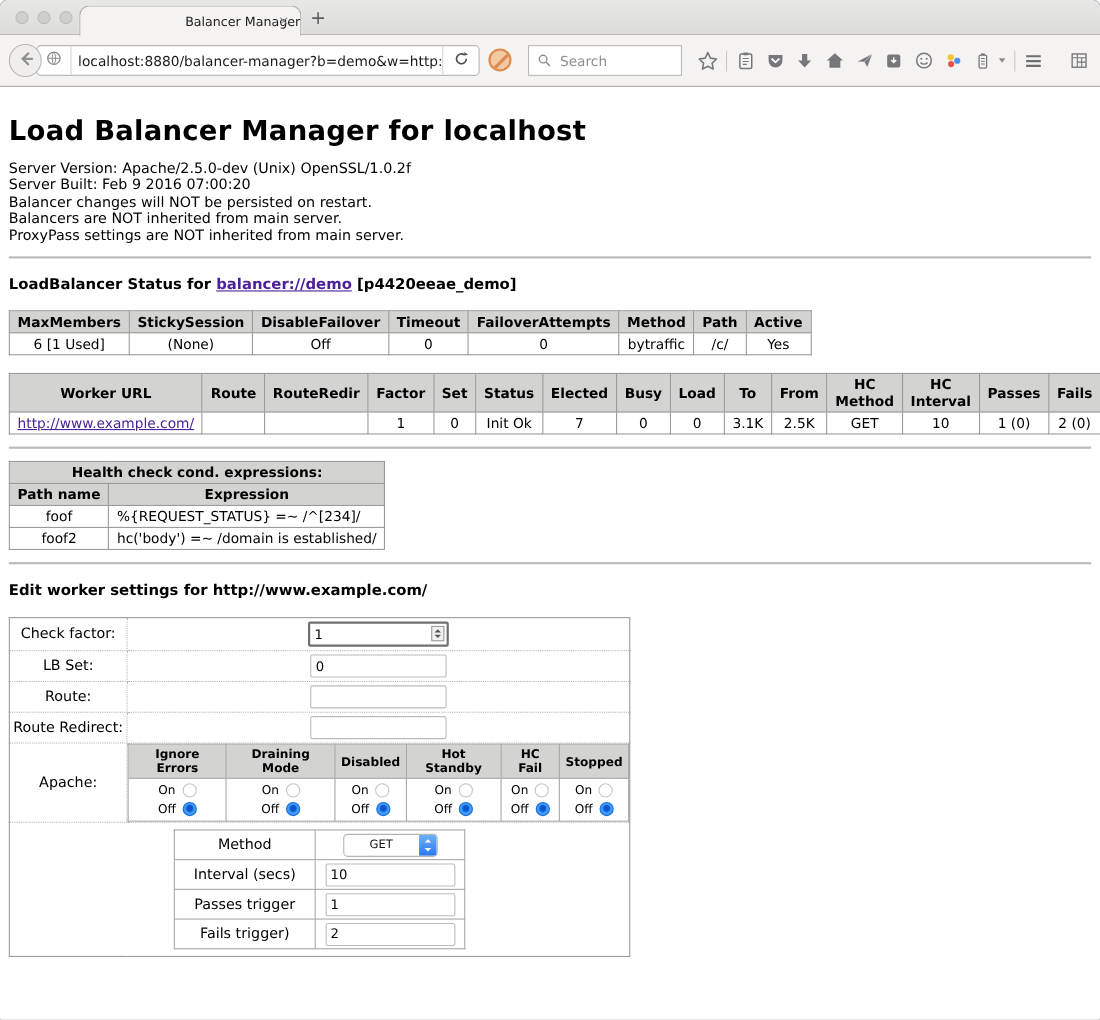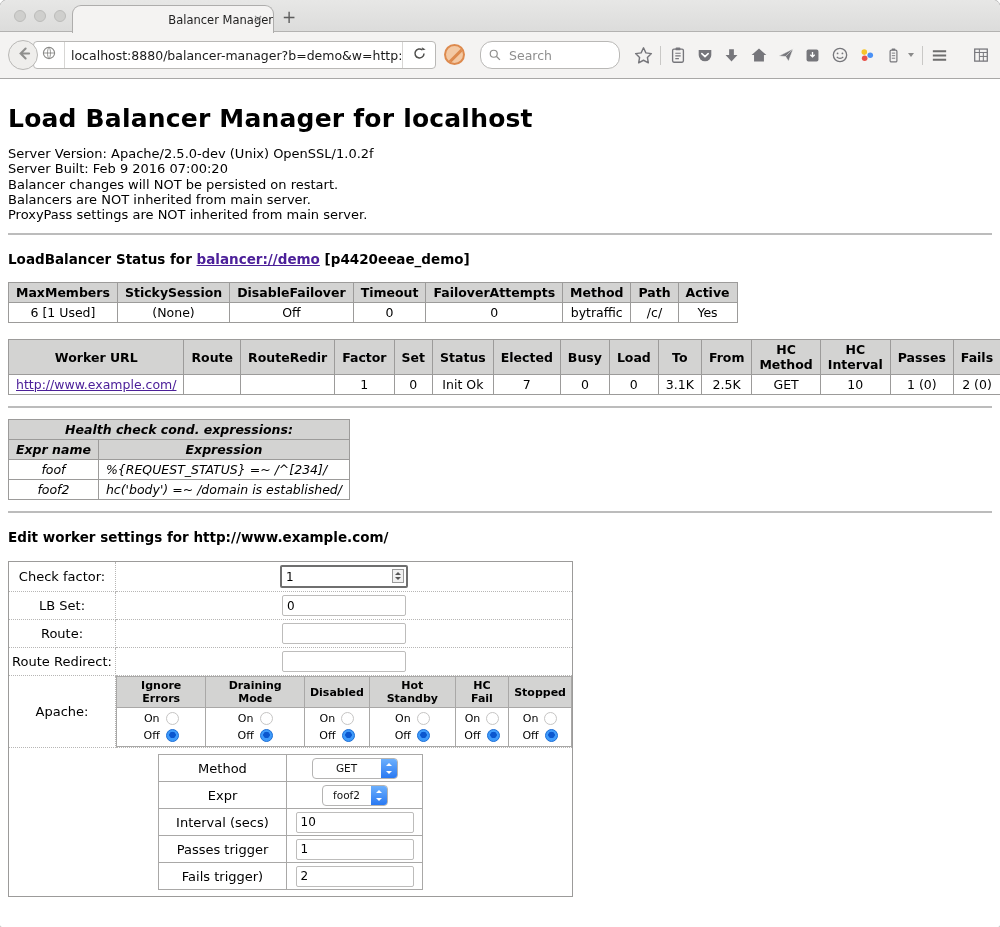--- a/index.html
+++ b/index.html
@@ -20,42 +20,42 @@
            border:1px solid #b9b8b6;box-sizing:border-box;display:flex;align-items:center;justify-content:center;z-index:2;}
   .urlbar{position:absolute;left:33px;top:9px;width:403px;height:28px;background:#fff;border:1px solid #b9b8b6;
           border-radius:4px;box-sizing:border-box;display:flex;align-items:center;overflow:hidden;}
   .urlbar .seg{display:flex;align-items:center;justify-content:center;height:100%;}
   .vsep{width:1px;height:100%;background:#d7d6d4;}
   .url-text{flex:1;font-size:12.5px;color:#1a1a1a;padding:0 6px;white-space:nowrap;overflow:hidden;}
   .adblock{position:absolute;left:444px;top:12px;width:21px;height:21px;border-radius:50%;
            background:#f3c9a4;border:2px solid #dd8a4e;box-sizing:border-box;overflow:hidden;}
   .adblock:after{content:"";position:absolute;left:-3px;top:8px;width:26px;height:2.5px;background:#dd8a4e;transform:rotate(-45deg);}
   .searchbar{position:absolute;left:480px;top:9px;width:140px;height:28px;background:#fff;border:1px solid #b9b8b6;
-             border-radius:12px;box-sizing:border-box;display:flex;align-items:center;}
+             border-radius:0;box-sizing:border-box;display:flex;align-items:center;}
   .searchbar input{border:none;outline:none;flex:1;font-size:12.5px;font-family:"DejaVu Sans",sans-serif;color:#333;min-width:0;background:transparent;}
   .searchbar input::placeholder{color:#8e8e8e;}
   .tool-icons{position:absolute;left:630px;top:9px;width:364px;height:28px;display:flex;align-items:center;}
   .tico{width:27px;height:28px;display:flex;align-items:center;justify-content:center;flex:0 0 auto;}
   .tico svg{display:block;}
   .idiv{width:1px;height:19px;background:#c9c8c6;margin:0 3px;flex:0 0 auto;}
   .caret-down{width:0;height:0;border-left:3.5px solid transparent;border-right:3.5px solid transparent;border-top:4px solid #8a8a8a;margin-left:1px;}
   
   .content{padding:0 8px;color:#000;}
   h1{font-size:25px;margin:25px 0 13px;font-weight:bold;letter-spacing:.2px;}
   .info-line{font-size:13px;line-height:15.3px;}
   hr{border:none;border-top:2px solid #bcbcbc;margin:11px 0;}
   .sec-head{font-size:13.5px;font-weight:bold;margin:16px 0 15px;}
   a.plink{color:#4c2099;text-decoration:underline;}
   table{border-collapse:collapse;font-size:12.5px;}
   .dtable th,.dtable td{border:1px solid #9c9b9a;padding:2px 7px;text-align:center;}
   .dtable th{background:#d3d3d2;}
   .balancer-table{width:615px;margin-bottom:16px;}
   .worker-table{width:960px;}
   .left{text-align:left !important;}
-  .expr-table{margin-top:2px;font-style:italic;}
+  .expr-table{margin-top:2px;}
   .expr-table th,.expr-table td{border:1px solid #9c9b9a;padding:2px 7px;text-align:center;}
   .expr-table th{background:#d3d3d2;}
   .expr-table td.expr{text-align:left;}
   
   .edit-table{width:565px;border:1px solid #9c9b9a;}
   .edit-table > tbody > tr > td{border:1px dotted #b7b6b5;padding:3px;text-align:center;font-size:13px;}
   .edit-table td.lbl{width:100px;}
   .edit-table td.nopad{padding:0;}
   input.txt{width:114px;height:17px;border:1px solid #bdbcbb;border-radius:2px;font-size:12px;
             font-family:"DejaVu Sans",sans-serif;padding:1px 4px;background:#fff;box-sizing:content-box;}
@@ -304,21 +304,21 @@
       </table>
 
     <hr>
 
     <table class="expr-table">
       <tbody>
           <tr>
         <th colspan="2">Health check cond. expressions:</th>
       </tr>
       <tr>
-        <th>Expr name</th>
+        <th>Path name</th>
         <th>Expression</th>
       </tr>
       <tr>
         <td>foof</td>
         <td class="expr">%{REQUEST_STATUS} =~ /^[234]/</td>
       </tr>
       <tr>
         <td>foof2</td>
         <td class="expr">hc('body') =~ /domain is established/</td>
       </tr>
@@ -444,32 +444,20 @@
                 <span class="mac-select">
                   <span class="sel-txt" style="width:56px;">GET</span>
                   <span class="sel-step">
                           <i class="up"></i>
                           <i class="dn"></i>
                         </span>
                 </span>
               </td>
             </tr>
             <tr>
-              <td>Expr</td>
-              <td class="val">
-                <span class="mac-select">
-                  <span class="sel-txt" style="width:36px;">foof2</span>
-                  <span class="sel-step">
-                          <i class="up"></i>
-                          <i class="dn"></i>
-                        </span>
-                </span>
-              </td>
-            </tr>
-            <tr>
               <td>Interval (secs)</td>
               <td class="val"><input class="txt" value="10" style=""></td>
             </tr>
             <tr>
               <td>Passes trigger</td>
               <td class="val"><input class="txt" value="1" style=""></td>
             </tr>
             <tr>
               <td>Fails trigger)</td>
               <td class="val"><input class="txt" value="2" style=""></td>

